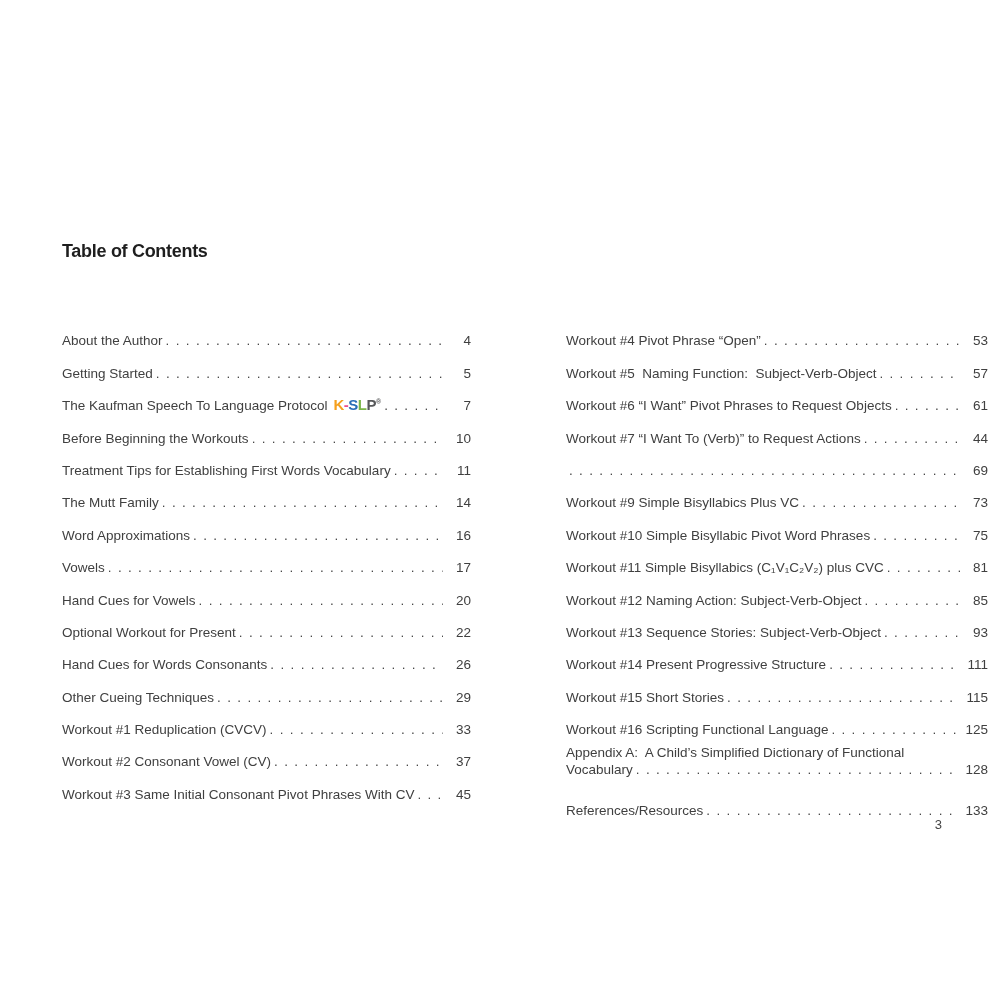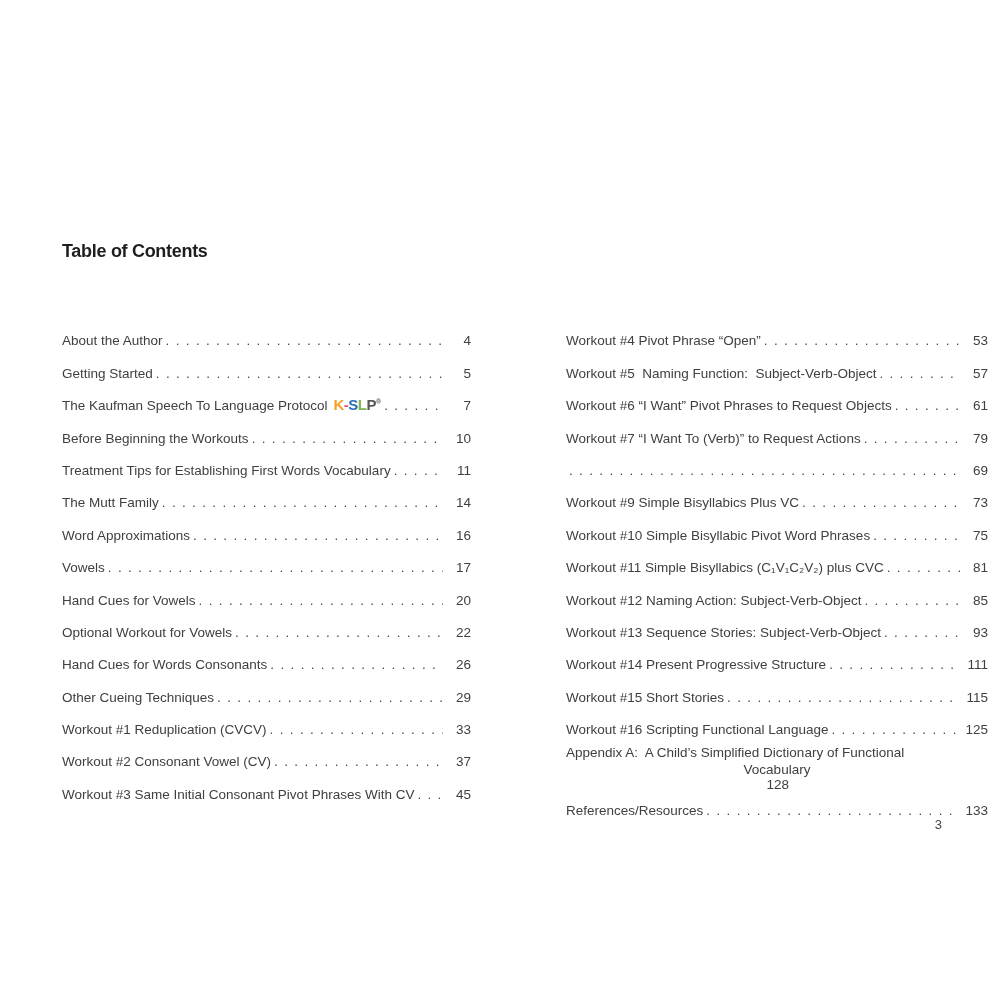--- a/index.html
+++ b/index.html
@@ -82,21 +82,20 @@
     padding-bottom: 8px;
   }
   .row2 .line1 {
     line-height: 16.5px;
     white-space: nowrap;
   }
   .row2 .line2 {
     display: flex;
     align-items: center;
     height: 16.5px;
-    flex-direction: column;
   }
   .folio {
     position: absolute;
     left: 880px;
     top: 817px;
     width: 62px;
     text-align: right;
     font-size: 13px;
     color: #454545;
   }
@@ -147,21 +146,21 @@
         <span class="lbl">Vowels</span>
         <span class="dots">. . . . . . . . . . . . . . . . . . . . . . . . . . . . . . . . . . . . . . . . . . . . . . . . . . . . . . . . . . . . . . . . . . . . . . </span>
         <span class="pg">17</span>
       </div>
       <div class="row">
         <span class="lbl">Hand Cues for Vowels</span>
         <span class="dots">. . . . . . . . . . . . . . . . . . . . . . . . . . . . . . . . . . . . . . . . . . . . . . . . . . . . . . . . . . . . . . . . . . . . . . </span>
         <span class="pg">20</span>
       </div>
       <div class="row">
-        <span class="lbl">Optional Workout for Vowels</span>
+        <span class="lbl">Optional Workout for Present</span>
         <span class="dots">. . . . . . . . . . . . . . . . . . . . . . . . . . . . . . . . . . . . . . . . . . . . . . . . . . . . . . . . . . . . . . . . . . . . . . </span>
         <span class="pg">22</span>
       </div>
       <div class="row">
         <span class="lbl">Hand Cues for Words Consonants</span>
         <span class="dots">. . . . . . . . . . . . . . . . . . . . . . . . . . . . . . . . . . . . . . . . . . . . . . . . . . . . . . . . . . . . . . . . . . . . . . </span>
         <span class="pg">26</span>
       </div>
       <div class="row">
         <span class="lbl">Other Cueing Techniques</span>
@@ -196,21 +195,21 @@
         <span class="pg">57</span>
       </div>
       <div class="row">
         <span class="lbl">Workout #6 “I Want” Pivot Phrases to Request Objects</span>
         <span class="dots">. . . . . . . . . . . . . . . . . . . . . . . . . . . . . . . . . . . . . . . . . . . . . . . . . . . . . . . . . . . . . . . . . . . . . . </span>
         <span class="pg">61</span>
       </div>
       <div class="row">
         <span class="lbl">Workout #7 “I Want To (Verb)” to Request Actions</span>
         <span class="dots">. . . . . . . . . . . . . . . . . . . . . . . . . . . . . . . . . . . . . . . . . . . . . . . . . . . . . . . . . . . . . . . . . . . . . . </span>
-        <span class="pg">79</span>
+        <span class="pg">44</span>
       </div>
       <div class="row">
         <span class="dots">. . . . . . . . . . . . . . . . . . . . . . . . . . . . . . . . . . . . . . . . . . . . . . . . . . . . . . . . . . . . . . . . . . . . . . </span>
         <span class="pg">69</span>
       </div>
       <div class="row">
         <span class="lbl">Workout #9 Simple Bisyllabics Plus VC</span>
         <span class="dots">. . . . . . . . . . . . . . . . . . . . . . . . . . . . . . . . . . . . . . . . . . . . . . . . . . . . . . . . . . . . . . . . . . . . . . </span>
         <span class="pg">73</span>
       </div>

